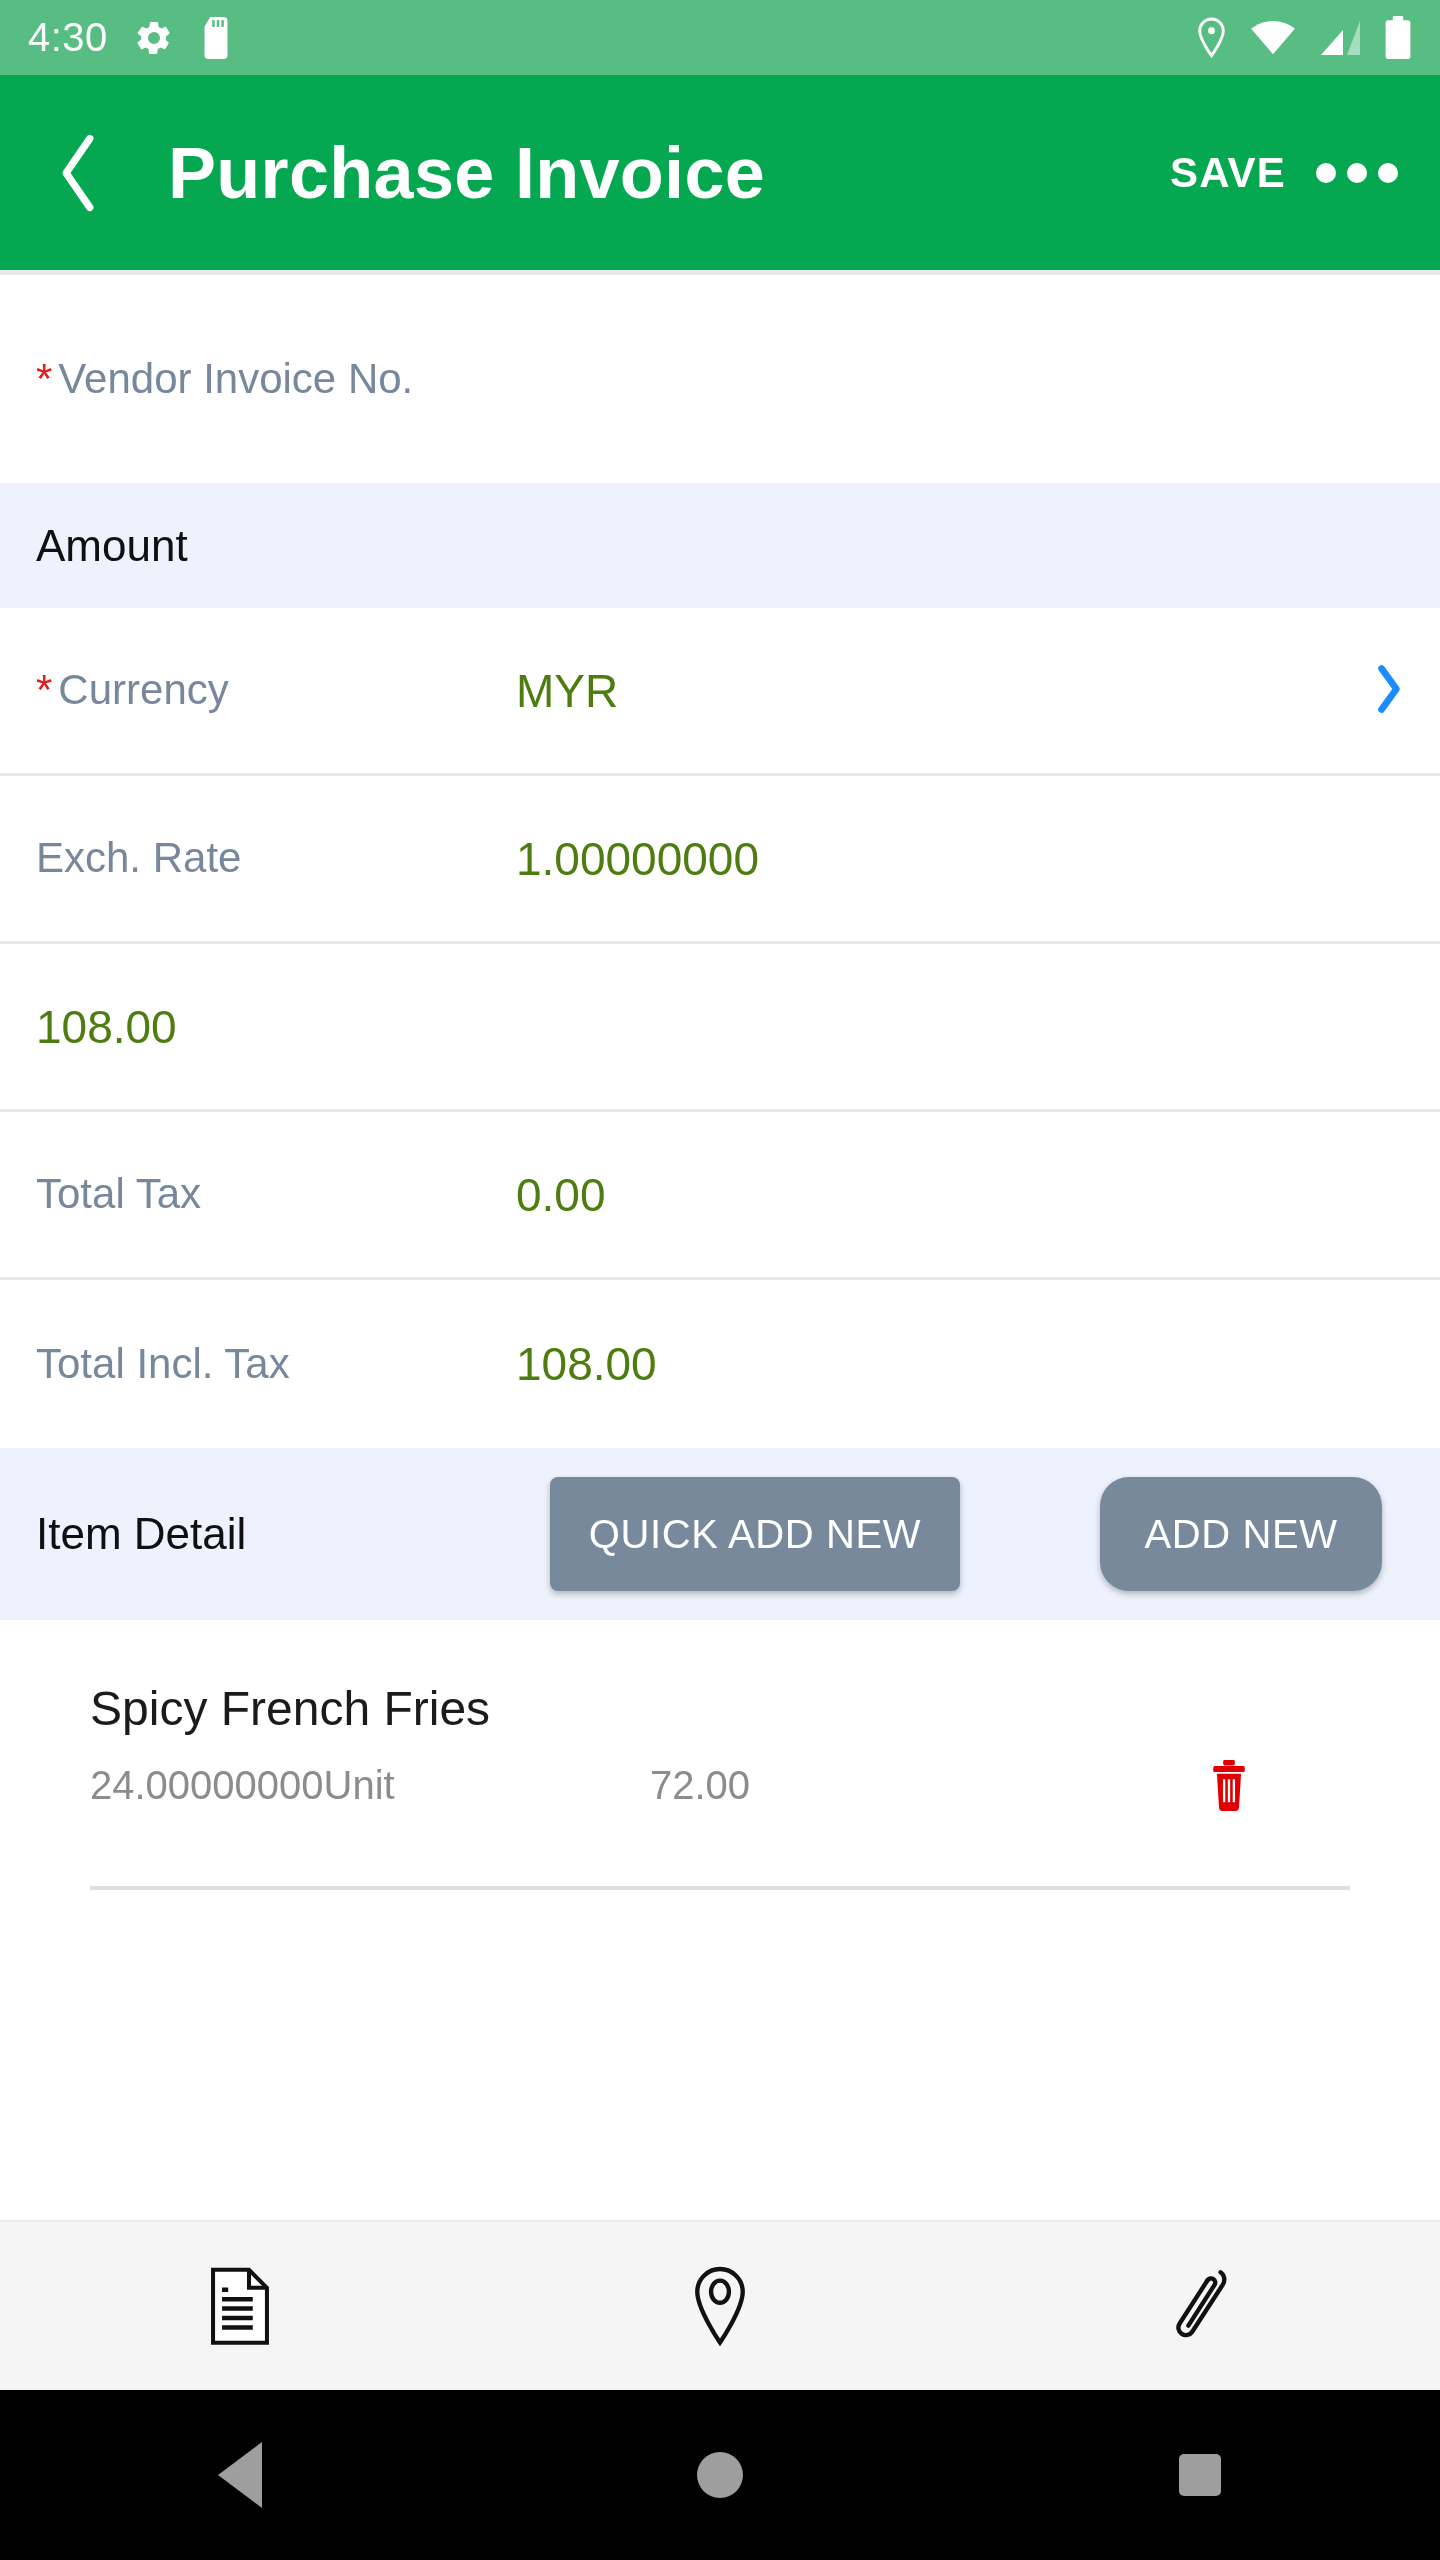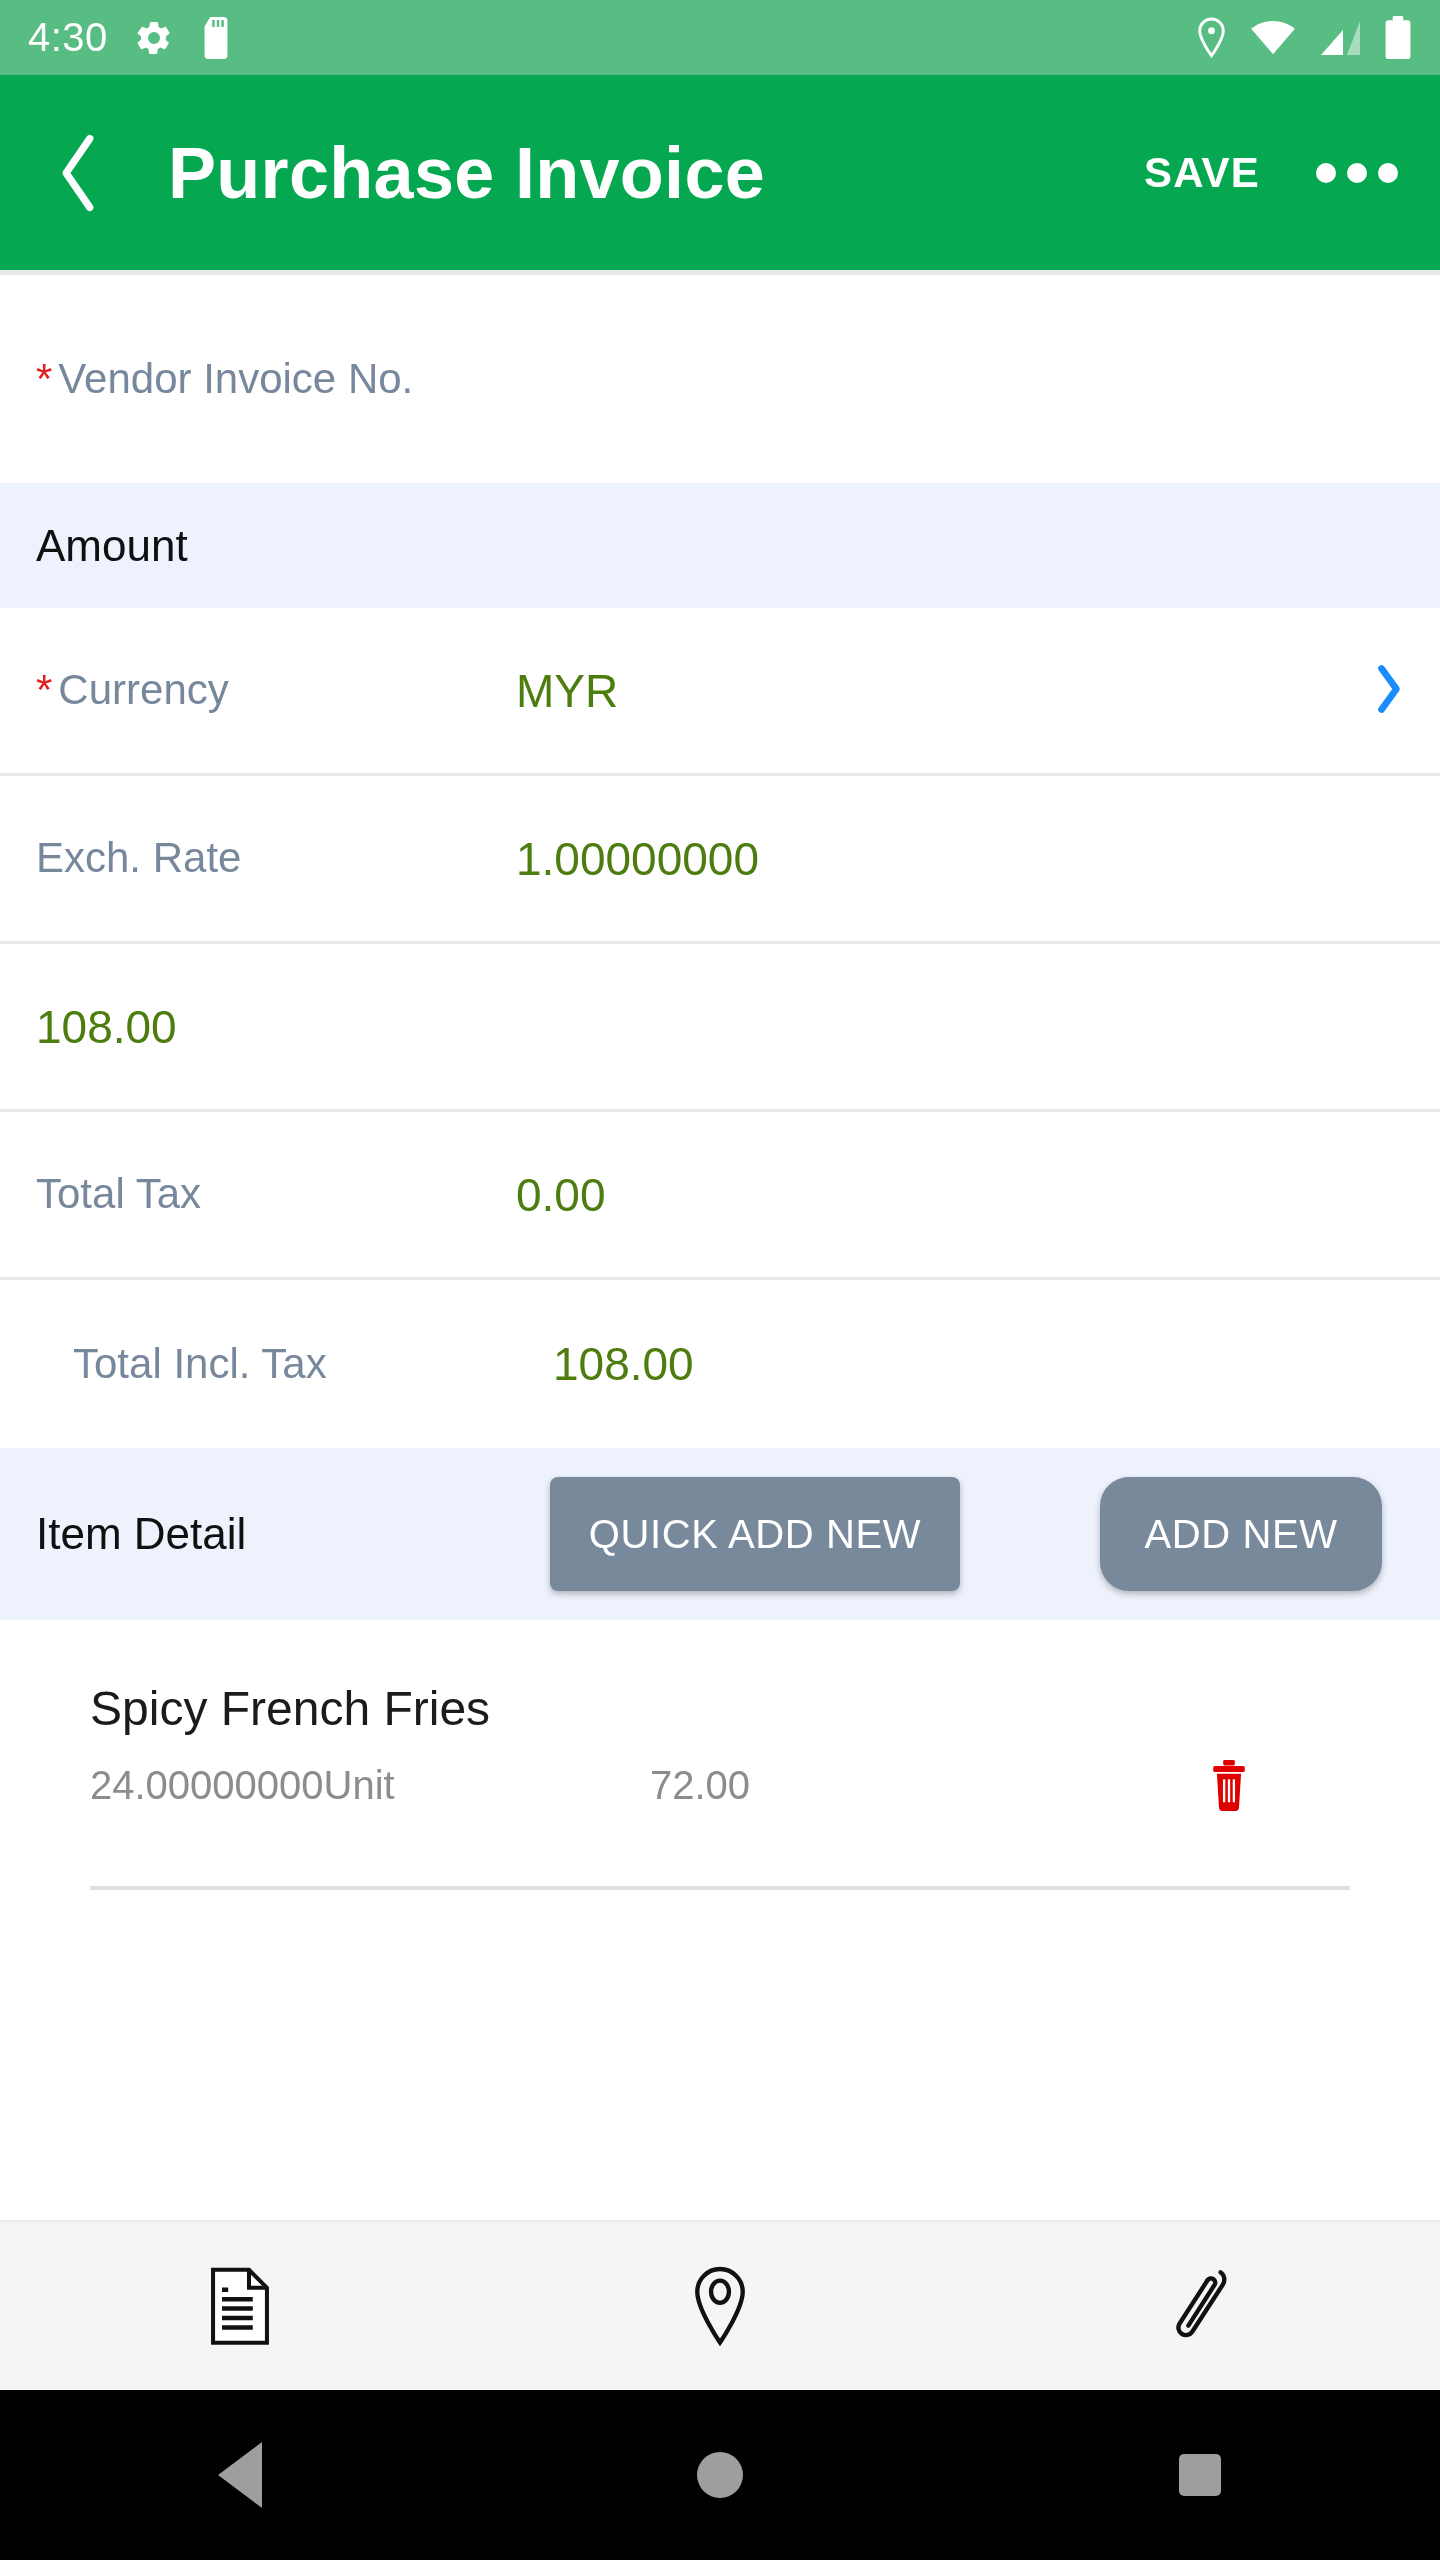--- a/index.html
+++ b/index.html
@@ -28,35 +28,35 @@
     display:flex; align-items:center; padding:0 36px;
     flex:0 0 auto; position:relative;
   }
   .back-btn{
     width:86px; height:86px; display:flex; align-items:center; justify-content:center;
     cursor:pointer; flex:0 0 auto;
   }
   .app-title{
     font-size:72px; font-weight:600; margin-left:46px; letter-spacing:0.3px; white-space:nowrap;
   }
-  .appbar-actions{ margin-left:auto; display:flex; align-items:center; gap:50px; }
+  .appbar-actions{ margin-left:auto; display:flex; align-items:center; gap:24px; }
   .save-btn{ font-size:42px; font-weight:700; letter-spacing:1.2px; cursor:pointer; }
   .overflow-btn{ display:flex; align-items:center; gap:11px; cursor:pointer; padding:10px 6px; }
   .overflow-btn i{ width:20px; height:20px; background:#fff; border-radius:50%; display:block; }
 
   
   .content{ flex:1 1 auto; background:#ffffff; overflow:hidden; position:relative; }
 
   .thin-divider{ height:5px; background:#e6e8eb; }
 
   .field-row{
     min-height:168px; display:flex; align-items:center;
     padding:12px 36px; background:#ffffff; border-bottom:3px solid #e6e8eb;
   }
-  .field-row.noline{ border-bottom:none;margin-left:37px; }
+  .field-row.noline{ border-bottom:none; }
   .f-label{
     color:#78889c; font-size:42px; line-height:1.2; width:480px; flex:0 0 auto;
   }
   .f-label .req{ color:#e02020; margin-right:6px; }
   .f-value{ color:#4d7c0f; font-size:46px; flex:1 1 auto; }
   .chev{ flex:0 0 auto; margin-left:auto; }
 
   
   .vendor-row{
     min-height:208px; align-items:center; border-bottom:none;

